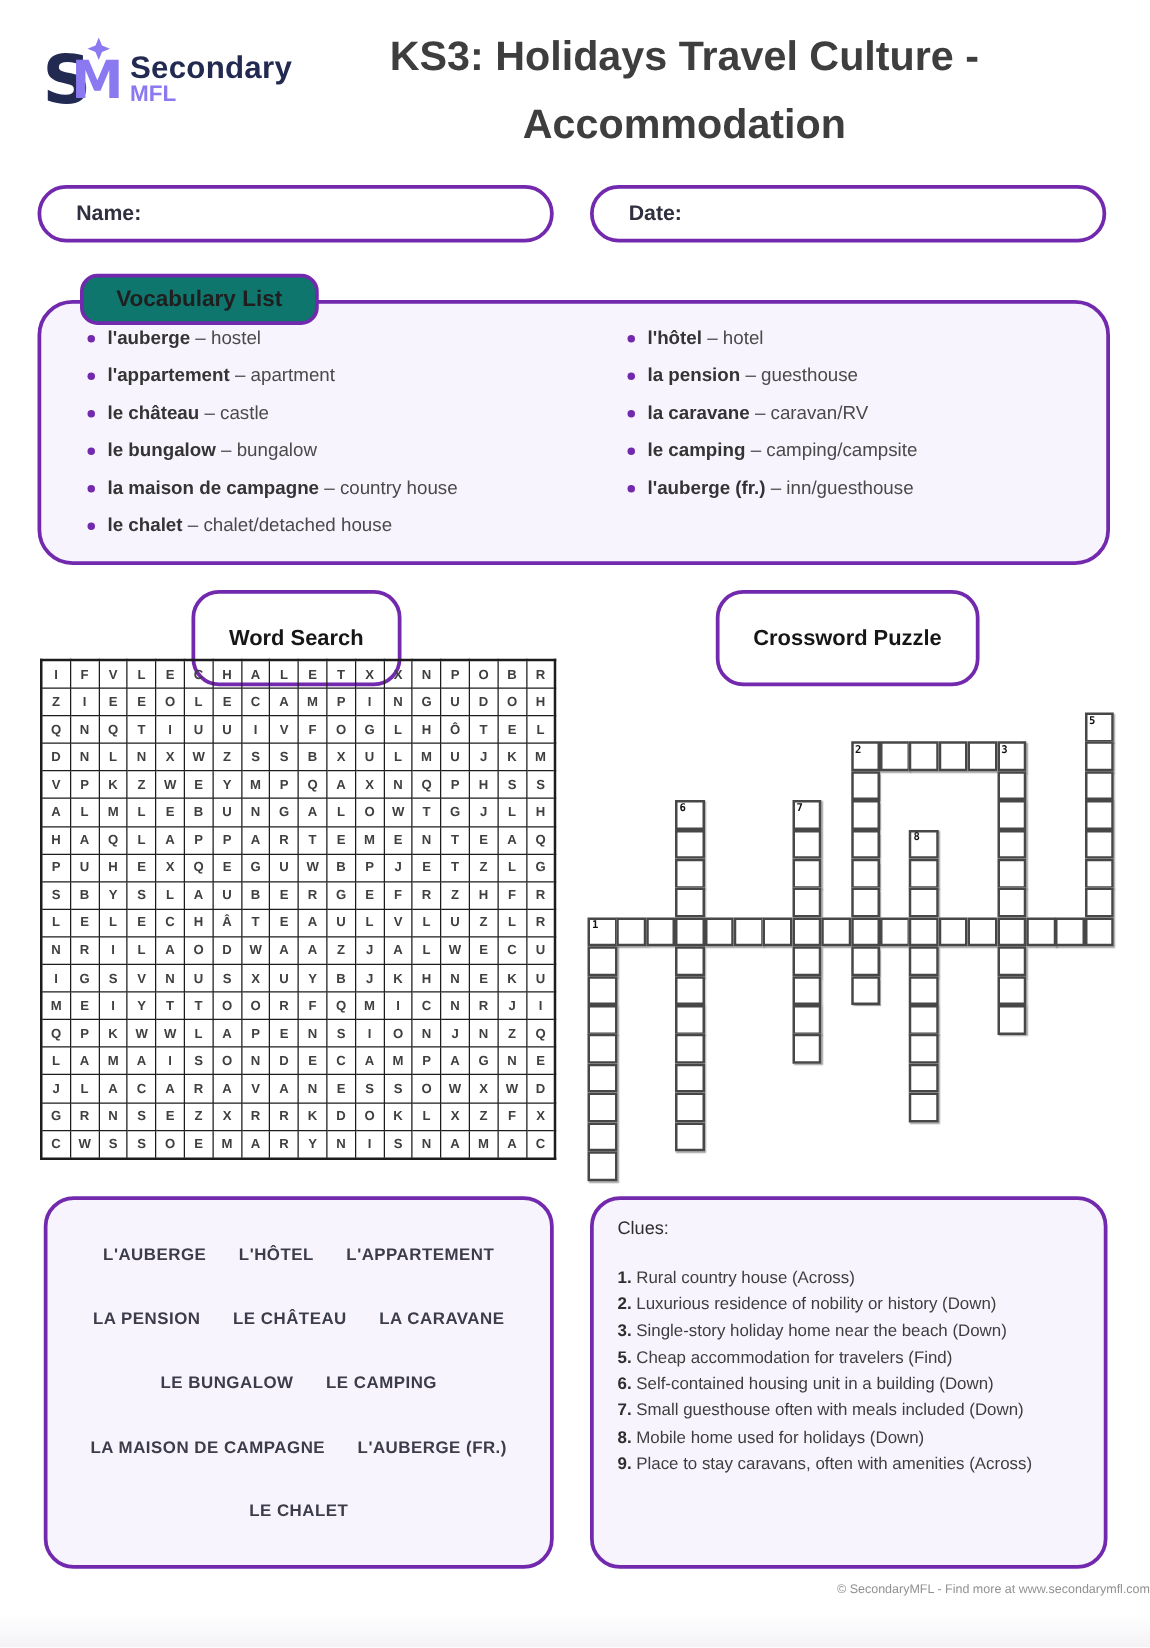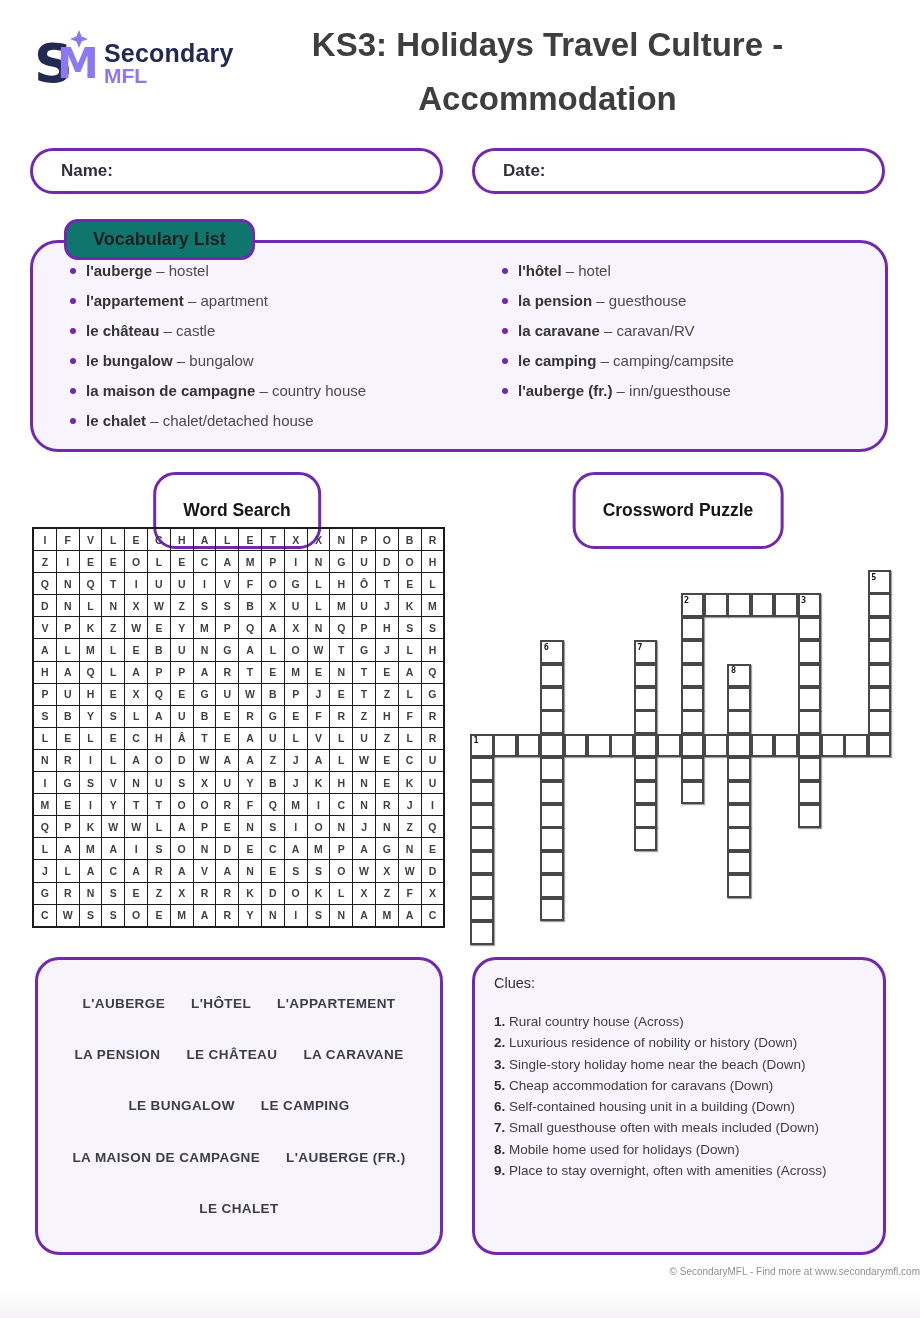--- a/index.html
+++ b/index.html
@@ -5,21 +5,21 @@
   html,body { margin:0; padding:0; }
   body {
     width:920px; height:1318px; position:relative; background:#ffffff;
     font-family:"Liberation Sans", sans-serif; overflow:hidden;
   }
   
   .logo-wrap { position:absolute; left:32px; top:28px; display:flex; align-items:center; gap:6px; }
   .logo-mark { width:66px; height:70px; }
   .logo-text { display:flex; flex-direction:column; }
   .logo-line1 { font-size:25px; font-weight:bold; color:#232a52; letter-spacing:.2px; }
-  .logo-line2 { font-size:21px; font-weight:bold; color:#8b79f1; margin-top:-4px; }
+  .logo-line2 { font-size:18px; font-weight:bold; color:#8b79f1; margin-top:-4px; }
   .title { position:absolute; left:235px; top:18px; width:625px; text-align:center;
            font-size:33px; font-weight:bold; color:#3e3e3e; line-height:54px; }
   
   .field-box { position:absolute; height:46px; box-sizing:border-box; background:#fff;
                border:3px solid #7229ad; border-radius:23px; display:flex; align-items:center;
                padding-left:28px; font-size:17px; font-weight:bold; color:#2f2f3f; }
   .field-name { left:30px; top:148px; width:413px; }
   .field-date { left:472px; top:148px; width:413px; }
   
   .vocab-box { position:absolute; left:30px; top:240px; width:858px; height:212px; box-sizing:border-box;
@@ -603,21 +603,21 @@
     <div class="word-line">
       <span>LE CHALET</span>
     </div>
   </div>
 
 <div class="clues-box" id="clues-box">
   <div class="clues-title">Clues:</div>
 <div class="clue-line"><span class="clue-num">1. </span><span>Rural country house (Across)</span></div>
     <div class="clue-line"><span class="clue-num">2. </span><span>Luxurious residence of nobility or history (Down)</span></div>
     <div class="clue-line"><span class="clue-num">3. </span><span>Single-story holiday home near the beach (Down)</span></div>
-    <div class="clue-line"><span class="clue-num">5. </span><span>Cheap accommodation for caravans (Down)</span></div>
+    <div class="clue-line"><span class="clue-num">5. </span><span>Cheap accommodation for travelers (Find)</span></div>
     <div class="clue-line"><span class="clue-num">6. </span><span>Self-contained housing unit in a building (Down)</span></div>
     <div class="clue-line"><span class="clue-num">7. </span><span>Small guesthouse often with meals included (Down)</span></div>
     <div class="clue-line"><span class="clue-num">8. </span><span>Mobile home used for holidays (Down)</span></div>
-    <div class="clue-line"><span class="clue-num">9. </span><span>Place to stay overnight, often with amenities (Across)</span></div>
+    <div class="clue-line"><span class="clue-num">9. </span><span>Place to stay caravans, often with amenities (Across)</span></div>
   </div>
 
 <div class="footer">© SecondaryMFL - Find more at www.secondarymfl.com</div>
 <div class="bottom-strip"></div>
 
 </body></html>

